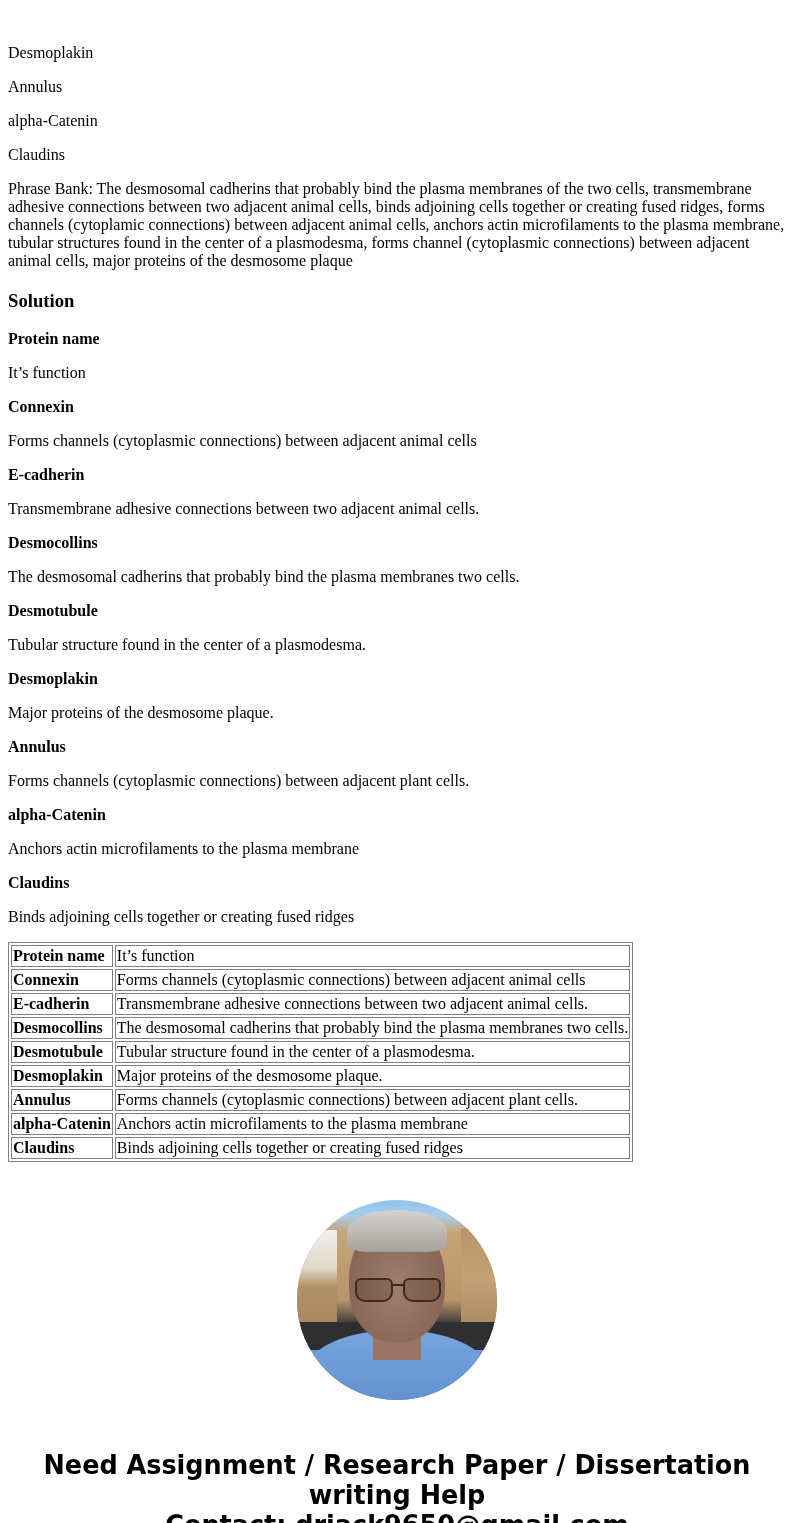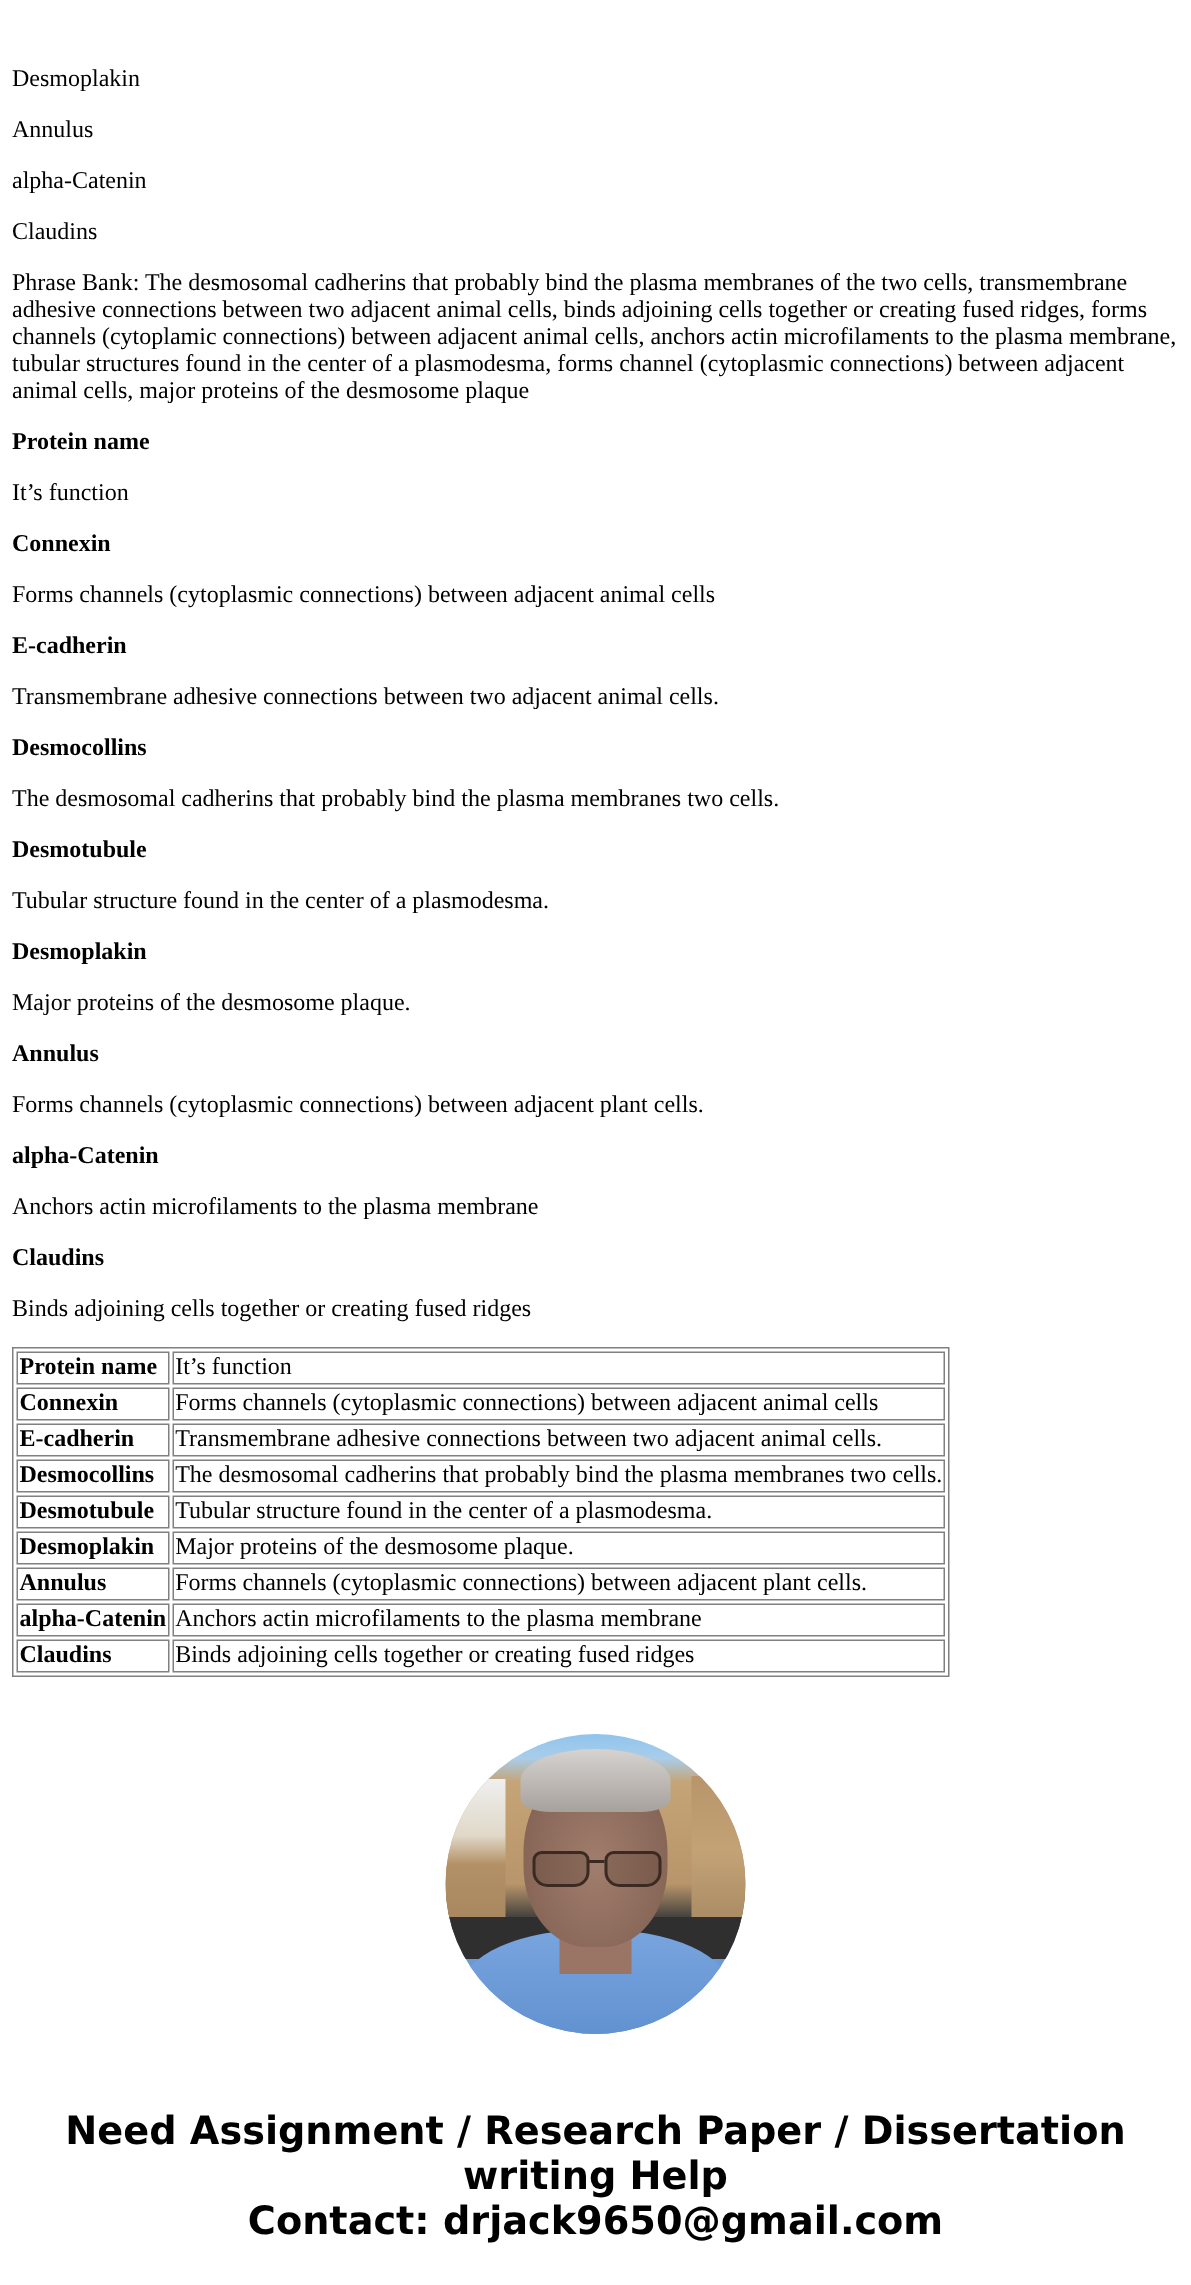--- a/index.html
+++ b/index.html
@@ -96,20 +96,21 @@
 
 <div class="wrap">
 
   <p class="first">Desmoplakin</p>
   <p>Annulus</p>
   <p>alpha-Catenin</p>
   <p>Claudins</p>
 
   <p>Phrase Bank: The desmosomal cadherins that probably bind the plasma membranes of the two cells, transmembrane adhesive connections between two adjacent animal cells, binds adjoining cells together or creating fused ridges, forms channels (cytoplamic connections) between adjacent animal cells, anchors actin microfilaments to the plasma membrane, tubular structures found in the center of a plasmodesma, forms channel (cytoplasmic connections) between adjacent animal cells, major proteins of the desmosome plaque</p>
 
+  <h2>Solution</h2>
 
   <p class="bold">Protein name</p>
   <p>It’s function</p>
 
   <p class="bold">Connexin</p>
   <p>Forms channels (cytoplasmic connections) between adjacent animal cells</p>
   <p class="bold">E-cadherin</p>
   <p>Transmembrane adhesive connections between two adjacent animal cells.</p>
   <p class="bold">Desmocollins</p>
   <p>The desmosomal cadherins that probably bind the plasma membranes two cells.</p>

